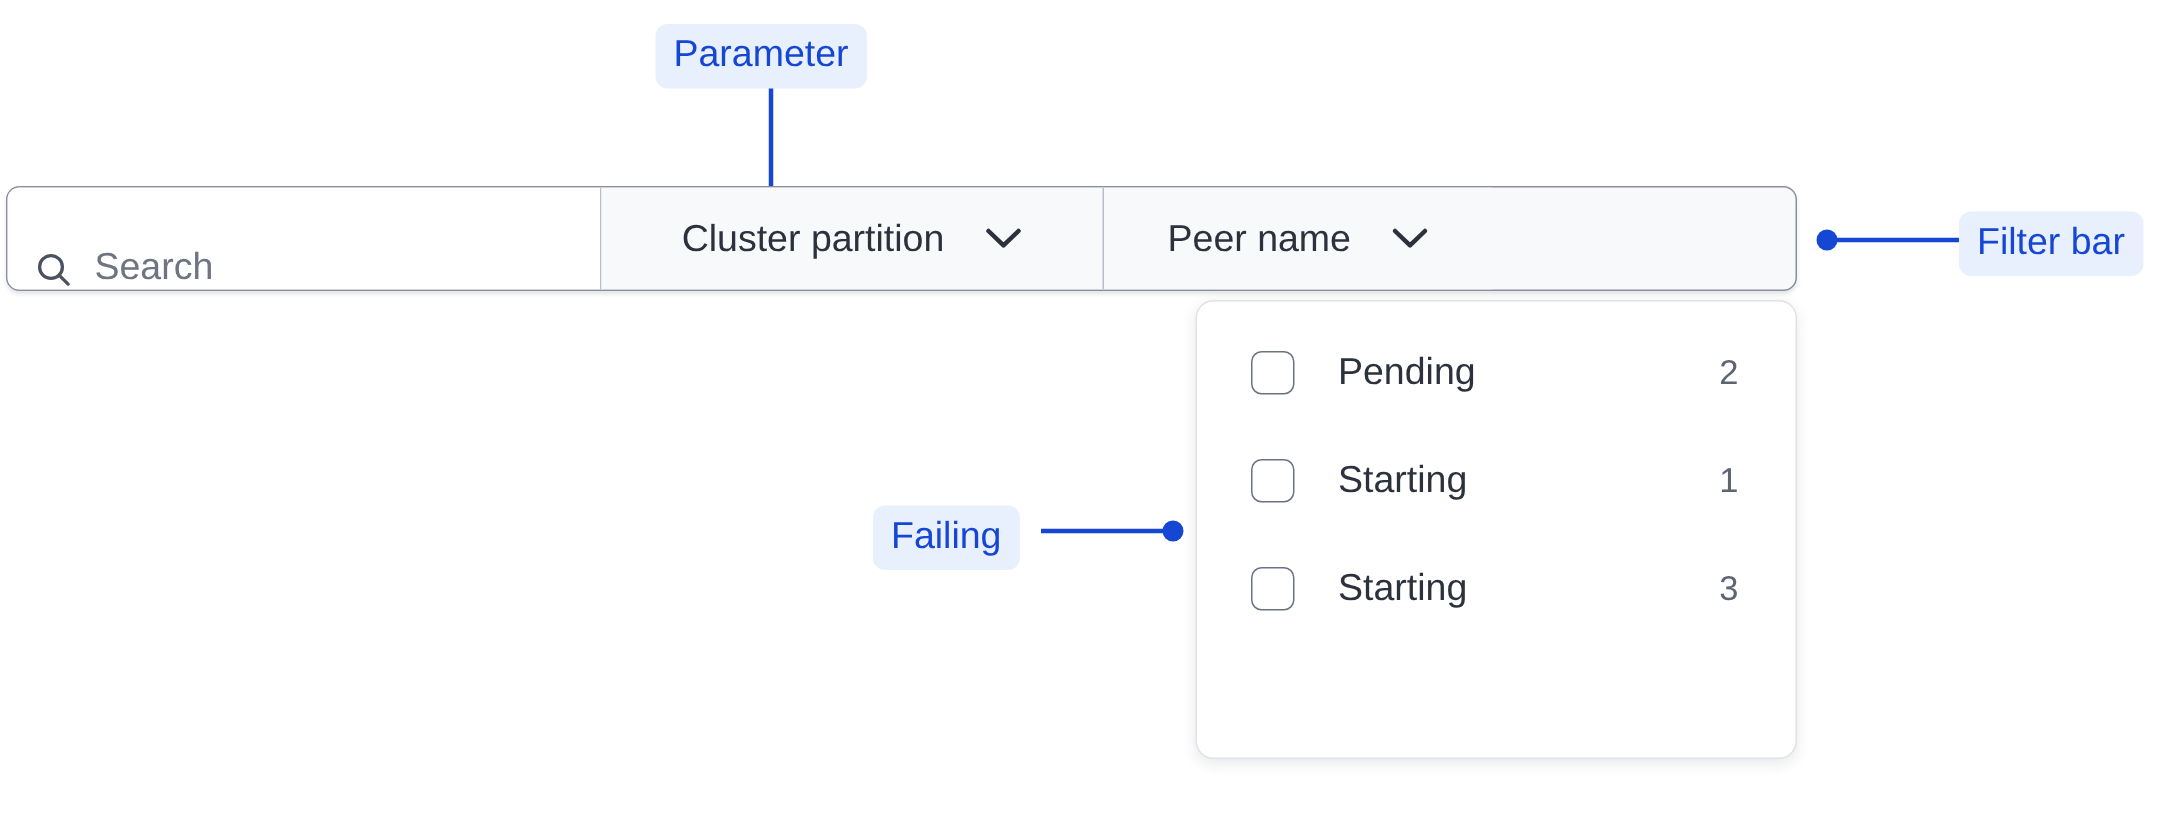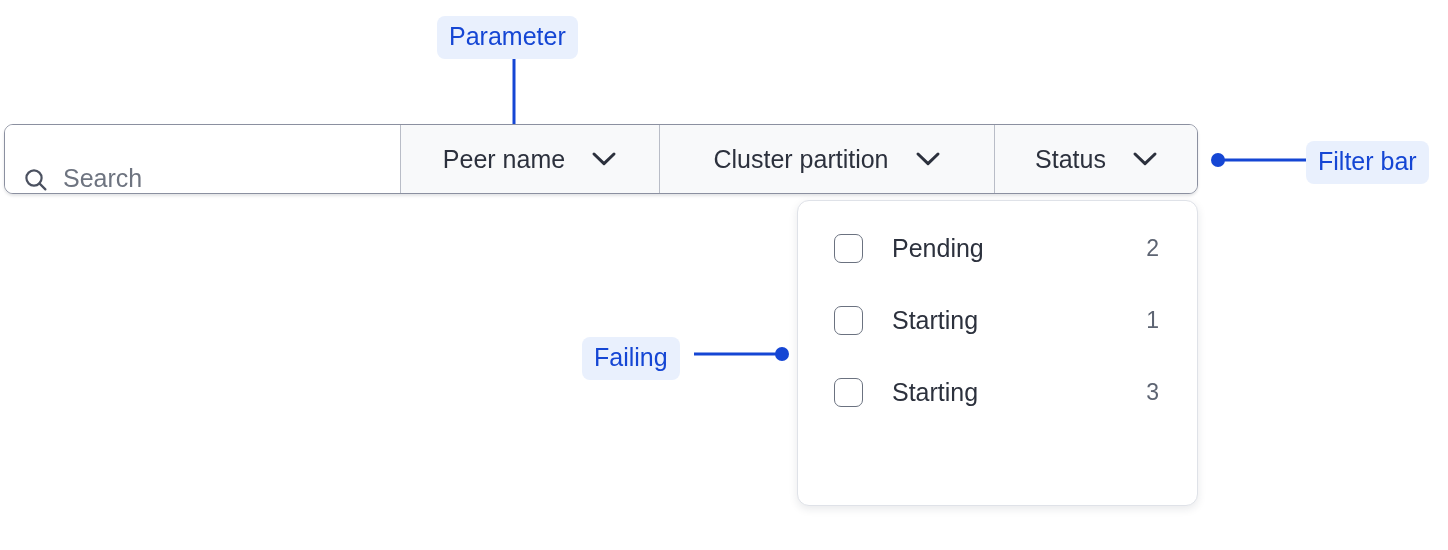--- a/index.html
+++ b/index.html
@@ -159,46 +159,38 @@
     <div class="search-cell">
       <span>
         <svg class="search-icon" width="26" height="26" viewBox="0 0 26 26" fill="none">
           <circle cx="11" cy="11" r="7.6" stroke="#4b5160" stroke-width="2.2"></circle>
           <line x1="16.4" y1="16.4" x2="22.4" y2="22.4" stroke="#4b5160" stroke-width="2.2" stroke-linecap="round"></line>
         </svg>
       </span>
       <input class="search-input" type="text" placeholder="Search" value="" style="">
     </div>
 
+    <div class="filter-cell cell-cluster">
+      <span class="label">Cluster partition</span>
+      <span>
+        <svg class="chev" width="26" height="16" viewBox="0 0 26 16" fill="none">
+          <path d="M3 3 L13 12.6 L23 3" stroke="#2c313d" stroke-width="3" stroke-linecap="round" stroke-linejoin="round"></path>
+        </svg>
+      </span>
+    </div>
+
     <div class="filter-cell cell-peer">
       <span class="label">Peer name</span>
       <span>
         <svg class="chev" width="26" height="16" viewBox="0 0 26 16" fill="none">
           <path d="M3 3 L13 12.6 L23 3" stroke="#2c313d" stroke-width="3" stroke-linecap="round" stroke-linejoin="round"></path>
         </svg>
       </span>
     </div>
 
-    <div class="filter-cell cell-cluster">
-      <span class="label">Cluster partition</span>
-      <span>
-        <svg class="chev" width="26" height="16" viewBox="0 0 26 16" fill="none">
-          <path d="M3 3 L13 12.6 L23 3" stroke="#2c313d" stroke-width="3" stroke-linecap="round" stroke-linejoin="round"></path>
-        </svg>
-      </span>
-    </div>
-
-    <div class="filter-cell cell-status">
-      <span class="label">Status</span>
-      <span>
-        <svg class="chev" width="26" height="16" viewBox="0 0 26 16" fill="none">
-          <path d="M3 3 L13 12.6 L23 3" stroke="#2c313d" stroke-width="3" stroke-linecap="round" stroke-linejoin="round"></path>
-        </svg>
-      </span>
-    </div>
 
   </div>
 
   <div class="dropdown-panel">
 
 
     <div class="option-row">
       <span class="checkbox"></span>
       <span class="option-label">Pending</span>
       <span class="option-count">2</span>

